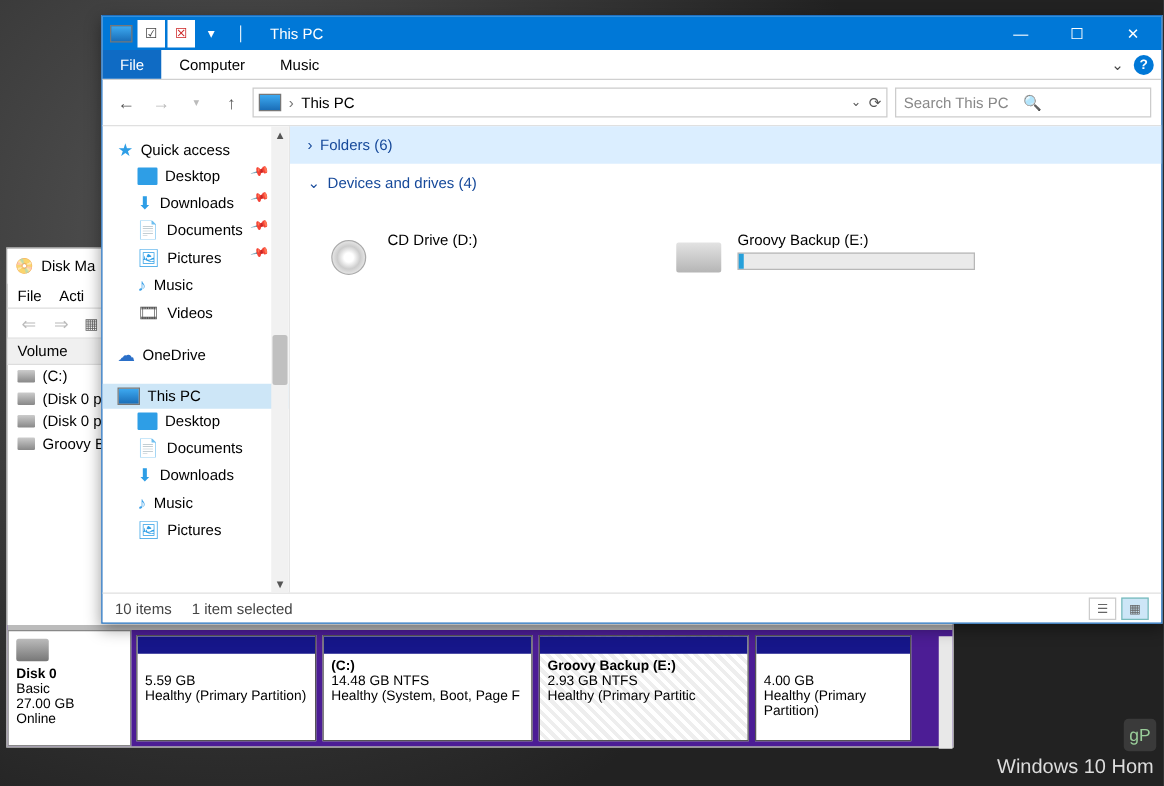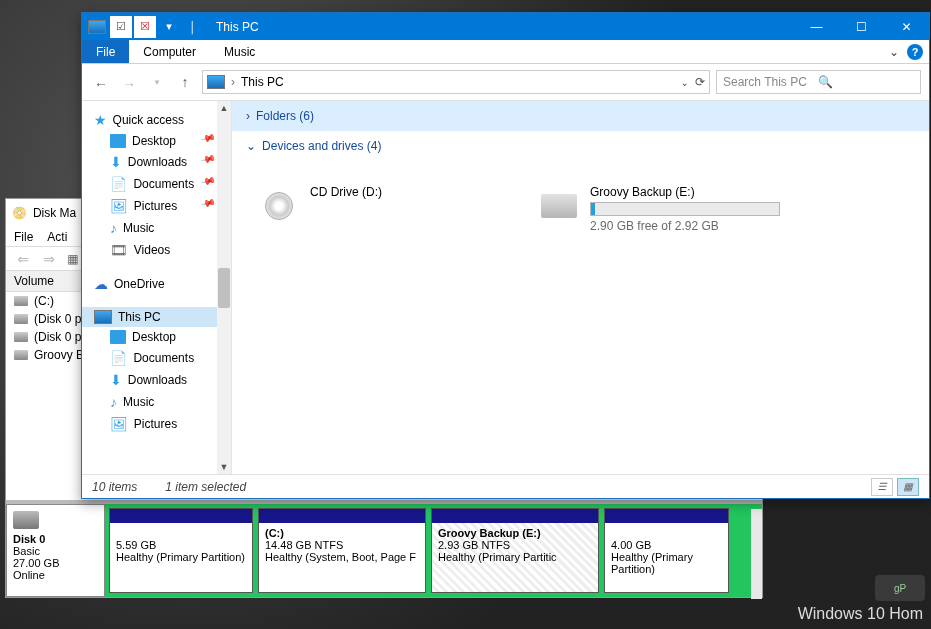--- a/index.html
+++ b/index.html
@@ -11,21 +11,21 @@
 .dm-window { position:absolute; left:5px; top:198px; width:758px; height:400px; background:#fff; border:1px solid #999; }
 .dm-title { height:28px; background:#fff; display:flex; align-items:center; padding:0 6px; font-size:12px; gap:6px;}
 .dm-menu { display:flex; gap:14px; padding:0 8px; height:20px; font-size:12px; align-items:center; border-bottom:1px solid #ddd;}
 .dm-toolbar { height:24px; border-bottom:1px solid #ddd; display:flex; align-items:center; gap:4px; padding:0 6px;}
 .tb-ico { width:18px; height:18px; display:flex; align-items:center; justify-content:center; font-size:12px; color:#666;}
 .dm-vol-header { background:#f0f0f0; border-bottom:1px solid #ddd; font-size:12px; padding:3px 8px;}
 .dm-vol-list { font-size:12px; }
 .dm-vol-list div { padding:2px 8px; display:flex; align-items:center; gap:6px;}
 .vol-ico { width:14px; height:10px; background:linear-gradient(#ccc,#888); border-radius:1px;}
 
-.dm-partition-area { position:absolute; left:0; bottom:0; right:0; height:97px; border-top:4px solid #bbb; display:flex; background:#22c55e;}
+.dm-partition-area { position:absolute; left:0; bottom:0; right:0; height:97px; border-top:4px solid #bbb; display:flex; background:#4c1d95;}
 .disk-label { width:99px; border:1px solid #888; font-size:11px; padding:6px; background:#fff;}
 .disk-ico { width:26px; height:18px; background:linear-gradient(#bbb,#777); margin-bottom:4px; border-radius:2px;}
 .parts { flex:1; display:flex; gap:5px; padding:4px; align-items:stretch;}
 .part { border:1px solid #555; display:flex; flex-direction:column; background:#fff; font-size:11px; overflow:hidden;}
 .part-band { height:14px; background:#16168a;}
 .part-body { padding:4px 6px; flex:1;}
 .part.selected { background-image: repeating-linear-gradient(45deg,#fff,#fff 3px,#eee 3px,#eee 6px);}
 .scrollbox { position:absolute; right:0; width:11px; height:90px; top:5px; background:#e8e8e8;}
 
 
@@ -82,27 +82,27 @@
 .floppy-i { width:28px; height:26px; background:linear-gradient(#eee,#bbb); border:1px solid #999; position:relative;}
 .floppy-i::after{content:"";position:absolute;left:5px;top:3px;width:18px;height:7px;background:#2a4a6a;}
 .cd-i { width:28px; height:28px; border-radius:50%; background:radial-gradient(circle,#fff 20%,#ccc 50%,#eee 80%); border:1px solid #aaa;}
 .hdd-i { width:36px; height:24px; background:linear-gradient(#e3e3e3,#b5b5b5); border-radius:2px; position:relative;}
 .hdd-win::before{content:"";position:absolute;right:-4px;top:-6px;width:16px;height:16px;background:conic-gradient(#f35325 0 90deg,#81bc06 90deg 180deg,#ffba08 180deg 270deg,#05a6f0 270deg 360deg);}
 .drv-info { flex:1;}
 .capacity-bar { width:190px; height:14px; border:1px solid #b7b7b7; background:#eaeaea; margin:3px 0;}
 .capacity-fill { height:100%; background:#26a0da;}
 .drv-sub { color:#6a6a6a;}
 
-.statusbar { height:24px; border-top:1px solid #e0e0e0; display:flex; align-items:center; font-size:12px; padding:4px 10px; gap:28px; color:#444;font-style:italic;}
+.statusbar { height:24px; border-top:1px solid #e0e0e0; display:flex; align-items:center; font-size:12px; padding:4px 10px; gap:16px; color:#444;}
 .sb-right { margin-left:auto; display:flex; gap:4px;}
 .sb-view { width:22px; height:18px; border:1px solid #ccc; display:flex; align-items:center; justify-content:center; font-size:10px; color:#666;}
 .sb-view.active { background:#cde6f7; border-color:#7bb; }
 
 .watermark { position:absolute; right:8px; bottom:6px; color:#dcdcdc; font-size:16px;}
-.gp-badge { position:absolute; right:6px; bottom:28px; width:50px; height:26px; border-radius:4px; background:#3a3a3a; color:#9c9; font-size:10px; display:flex; align-items:center; justify-content:center;}
+.gp-badge { position:absolute; right:6px; bottom:28px; width:26px; height:26px; border-radius:4px; background:#3a3a3a; color:#9c9; font-size:14px; display:flex; align-items:center; justify-content:center;}
 </style>
 </head>
 <body>
 
 <div class="desktop-bg"></div>
 
 <div class="dm-window">
   <div class="dm-title">
     <span>📀</span>
     <span>Disk Ma</span>
@@ -326,21 +326,20 @@
         </div>
         <div class="drive">
           <div class="drv-icon">
               <div class="hdd-i"></div>
             </div>
           <div class="drv-info">
             <div>Groovy Backup (E:)</div>
             <div class="capacity-bar">
                 <div class="capacity-fill" style="width:2%"></div>
               </div>
-            <div class="drv-sub">2.90 GB free of 2.92 GB</div>
           </div>
         </div>
       </div>
     </div>
   </div>
 
   <div class="statusbar">
     <span>10 items</span>
     <span>1 item selected</span>
     <div class="sb-right">

